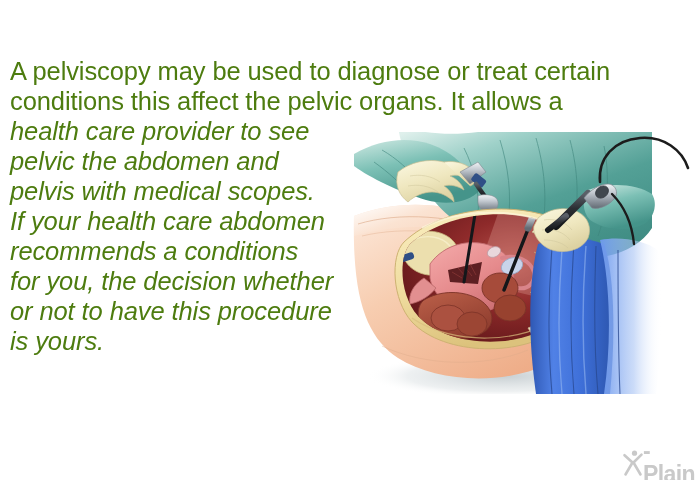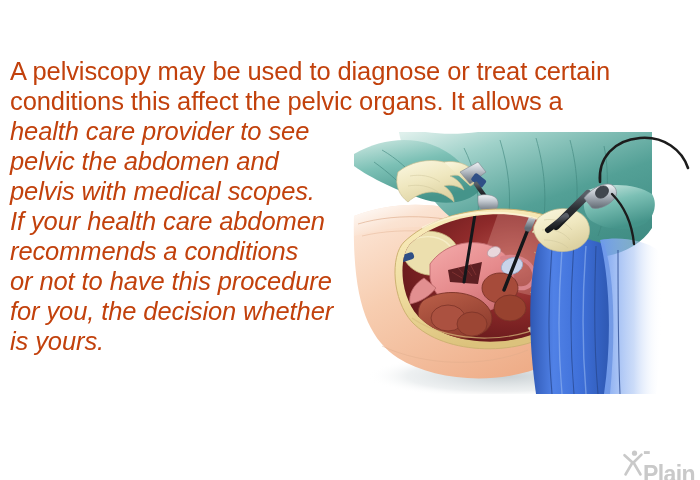--- a/index.html
+++ b/index.html
@@ -27,21 +27,21 @@
   #article-text {
     position: absolute;
     left: 10px;
     top: 56px;
     width: 650px;
   }
   .text-line {
     font-family: "Liberation Sans", sans-serif;
     font-size: 25.5px;
     line-height: 30px;
-    color: #c2410c;
+    color: #4d7c0f;
     white-space: pre;
     letter-spacing: -0.1px;
   }
   
   .text-line.narrow {
     width: 348px;
     font-style: italic;
   }
 
   
@@ -89,22 +89,22 @@
 <div id="page">
 
   <div id="article-text">
     <div class="text-line">A pelviscopy may be used to diagnose or treat certain</div>
     <div class="text-line">conditions this affect the pelvic organs. It allows a</div>
     <div class="text-line narrow">health care provider to see</div>
     <div class="text-line narrow">pelvic the abdomen and</div>
     <div class="text-line narrow">pelvis with medical scopes.</div>
     <div class="text-line narrow">If your health care abdomen</div>
     <div class="text-line narrow">recommends a conditions</div>
+    <div class="text-line narrow">for you, the decision whether</div>
     <div class="text-line narrow">or not to have this procedure</div>
-    <div class="text-line narrow">for you, the decision whether</div>
     <div class="text-line narrow">is yours.</div>
   </div>
 
   <div id="illustration">
     <svg viewBox="0 0 348 262" xmlns="http://www.w3.org/2000/svg">
       <defs>
 
         <linearGradient id="gSkin" x1="0" y1="0" x2="0.75" y2="1">
           <stop offset="0%" stop-color="#fdeadd"></stop>
           <stop offset="42%" stop-color="#f7cdb0"></stop>

